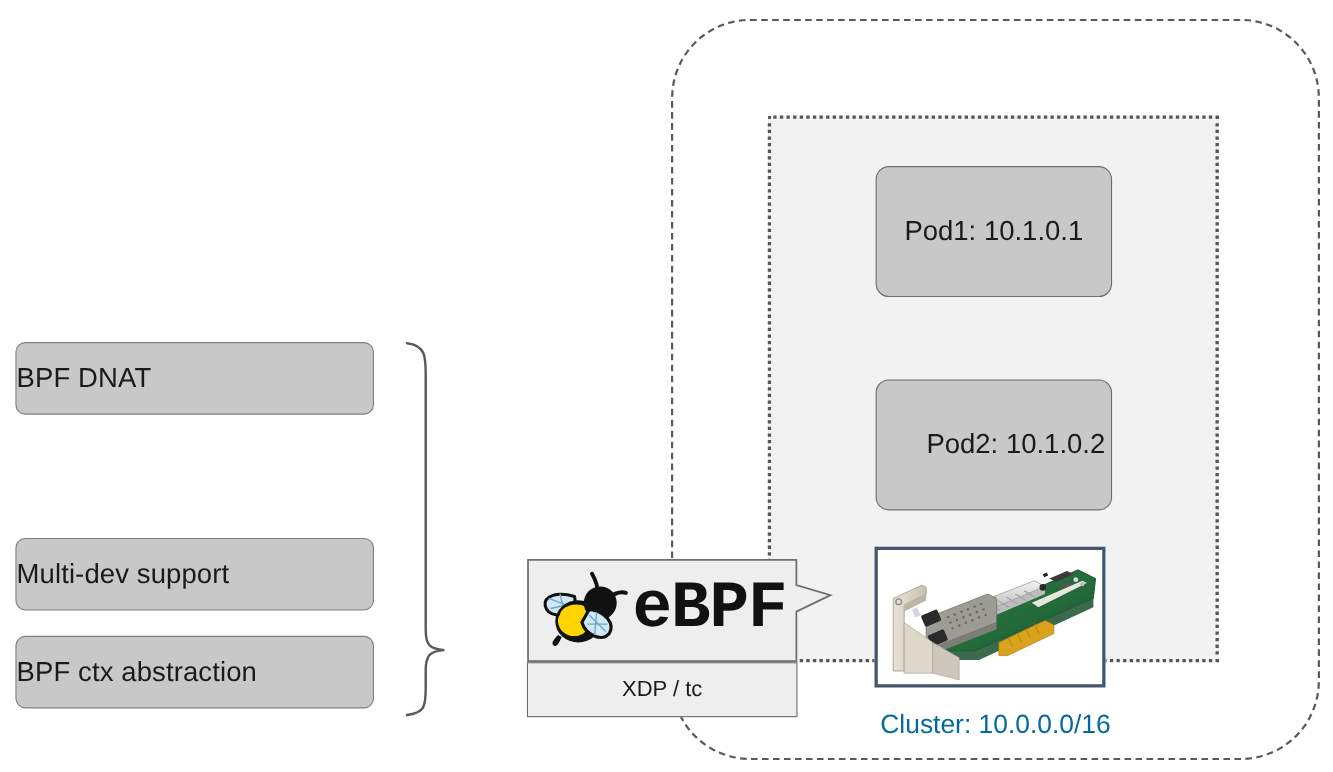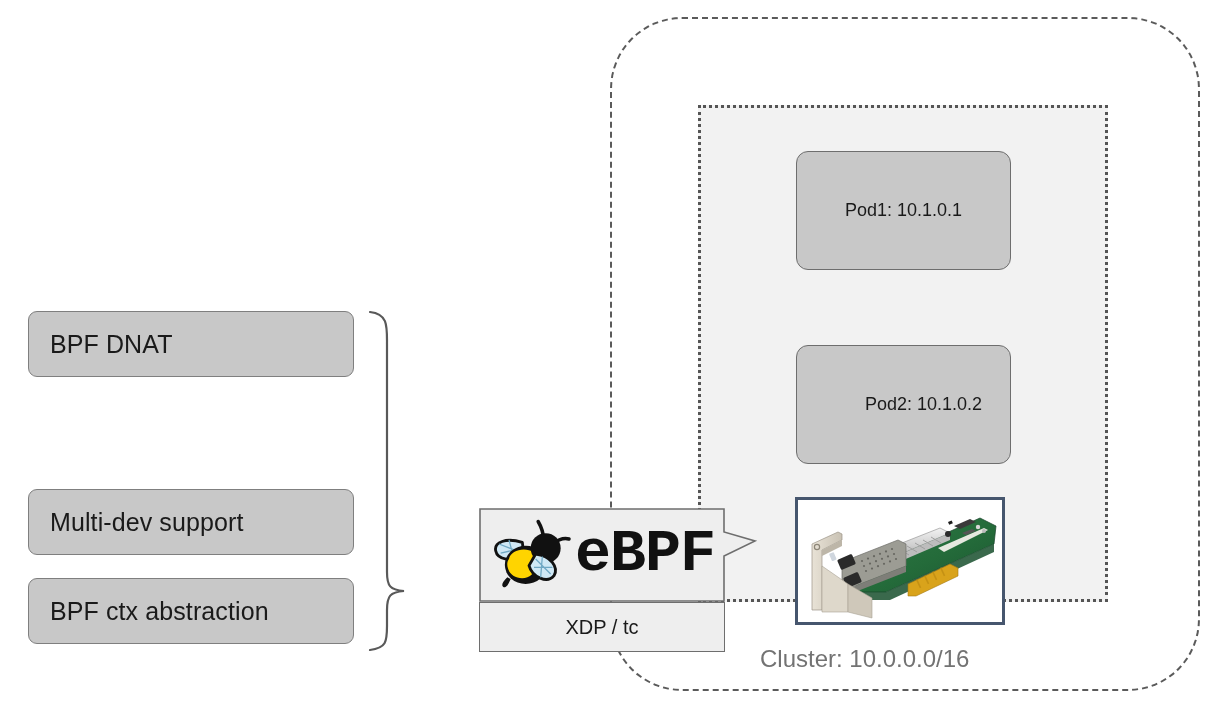--- a/index.html
+++ b/index.html
@@ -8,27 +8,26 @@
     background:#ffffff;
     font-family:"Liberation Sans","DejaVu Sans",sans-serif;
     overflow:hidden;
     position:relative;
   }
   #stage{position:absolute;left:0;top:0;width:1212px;height:702px;}
 
   
   .feature-box{
     position:absolute;
-    left:28px;width:326px;height:66px;
+    left:14px;width:326px;height:66px;
     background:#c8c8c8;
     border:1px solid #7f7f7f;
     border-radius:9px;
     box-sizing:border-box;
     display:flex;align-items:center;
-    padding-left:21px;
     font-size:25px;
     color:#1a1a1a;
     letter-spacing:0.1px;
   }
   .fb0{top:311px;}
   .fb1{top:400px;}
   .fb2{top:489px;}
   .fb3{top:578px;}
 
   
@@ -73,36 +72,36 @@
     border:3px dotted #555555;
     box-sizing:border-box;
   }
 
   
   .pod{
     position:absolute;left:796px;width:215px;height:119px;
     background:#c8c8c8;border:1px solid #6e6e6e;border-radius:12px;
     box-sizing:border-box;
     display:flex;align-items:center;justify-content:center;
-    font-size:18px;color:#1a1a1a;
+    font-size:25px;color:#1a1a1a;
   }
   .pod1{top:151px;}
   .pod2{top:345px;padding-left:40px;}
 
   
   #nic-box{
     position:absolute;left:795px;top:497px;width:210px;height:128px;
     background:#ffffff;border:3px solid #46566e;box-sizing:border-box;
     overflow:hidden;
   }
   #nic-svg{position:absolute;left:0;top:0;}
 
   #cluster-label{
     position:absolute;left:760px;top:645px;width:290px;
-    font-size:24px;color:#737373;
+    text-align:center;font-size:24px;color:#0369a1;
   }
 </style>
 </head>
 <body>
 
 <div id="stage">
 
   <div class="feature-box fb0">
     <span>BPF DNAT</span>
   </div>

